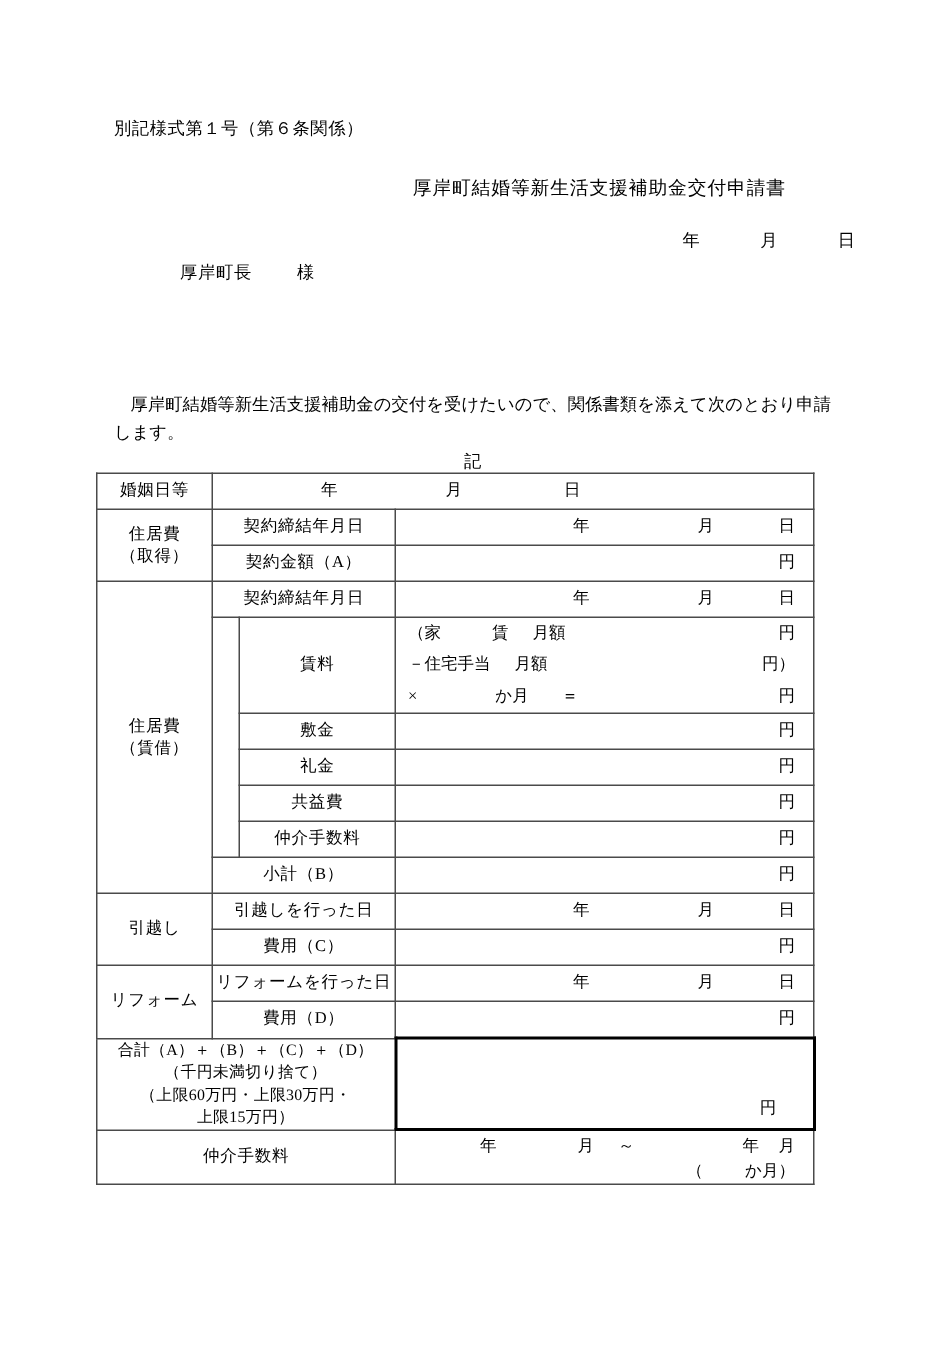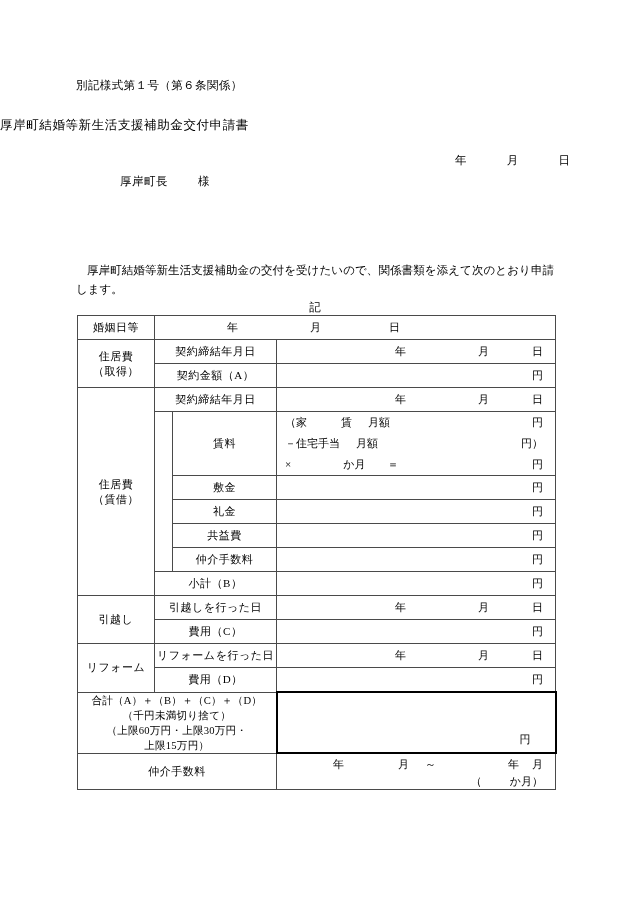--- a/index.html
+++ b/index.html
@@ -30,21 +30,21 @@
     top: 78px;
     font-size: 11.5px;
     letter-spacing: 0.4px;
     white-space: nowrap;
   }
   .doc-title {
     position: absolute;
     left: 0;
     top: 117px;
     width: 524px;
-    text-align: left;
+    text-align: right;
     font-size: 12.5px;
     letter-spacing: 0.6px;
   }
   .date-line {
     position: absolute;
     left: 0;
     top: 153px;
     width: 630px;
     font-size: 11.5px;
   }
@@ -110,21 +110,21 @@
     left: 0;
     top: 300px;
     width: 630px;
     text-align: center;
     font-size: 11.5px;
   }
 
   
   .form-table {
     position: absolute;
-    left: 77px;
+    left: 64px;
     top: 315px;
     width: 478px;
     border-collapse: collapse;
     table-layout: fixed;
     font-size: 11px;
   }
   .form-table td {
     border: 1px solid #4a4a4a;
     padding: 0;
     vertical-align: middle;

